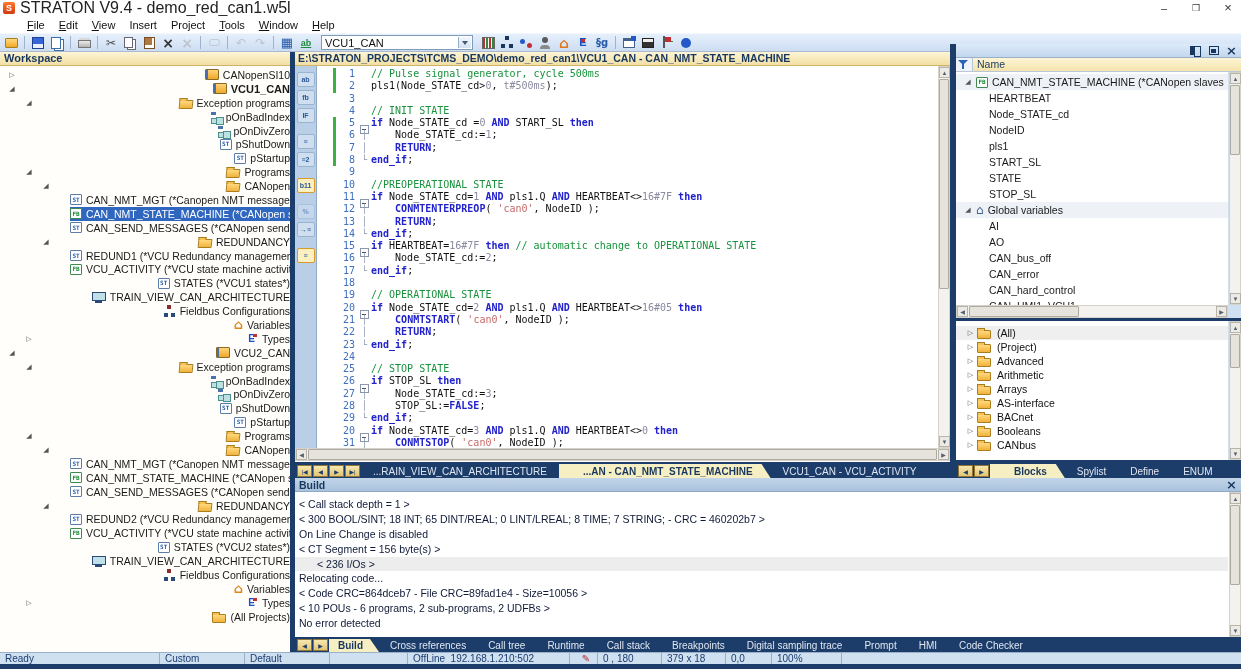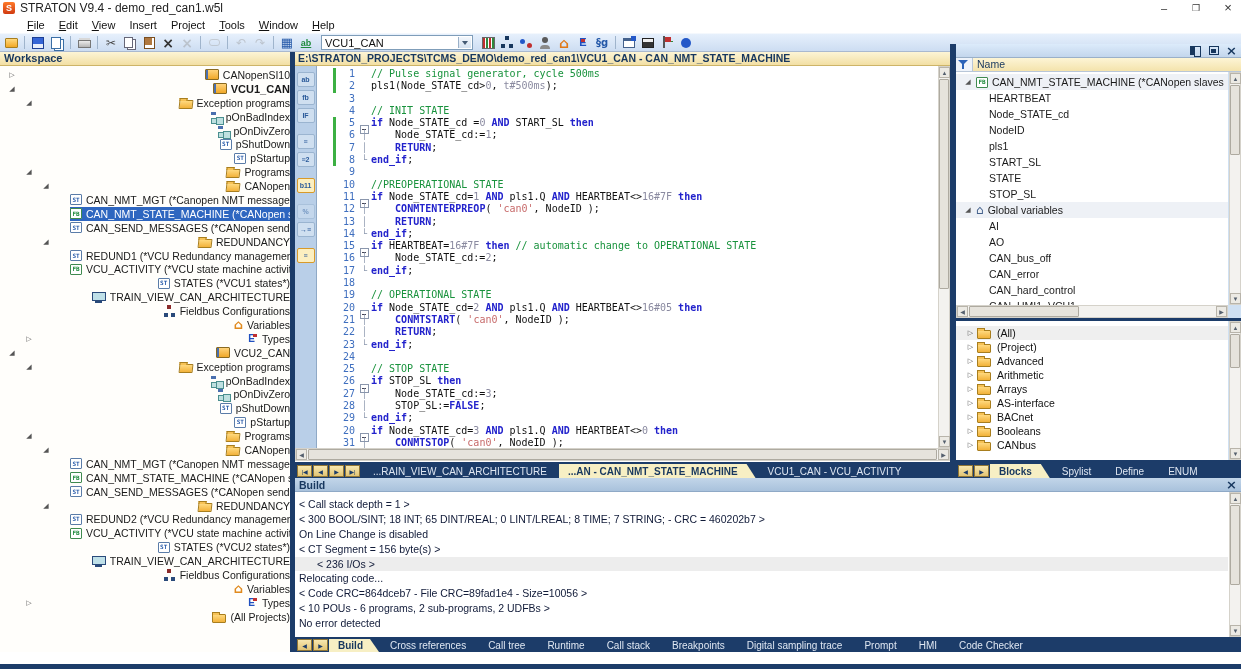--- a/index.html
+++ b/index.html
@@ -3,21 +3,21 @@
 <meta charset="utf-8">
 <style>
   html,body{margin:0;padding:0;background:#9aa8b8;}
   #app{position:relative;width:1241px;height:669px;background:#fff;font-family:"Liberation Sans",sans-serif;overflow:hidden;font-size:11px;color:#111;cursor:default;}
   #app *{box-sizing:border-box;}
   .icon{display:inline-flex;align-items:center;justify-content:center;flex:none;}
 
   
   .titlebar{position:absolute;left:0;top:0;width:100%;height:16px;background:#fff;display:flex;align-items:center;padding-left:3px;}
   .app-logo{width:12px;height:12px;background:linear-gradient(#ff7a2a,#d03a10);color:#fff;font:bold 9px/12px "Liberation Sans",sans-serif;text-align:center;border-radius:2px;margin-right:5px;}
-  .title-text{font-size:12px;color:#222;text-align:center;}
+  .title-text{font-size:16px;color:#222;text-align:center;}
   .winbtns{position:absolute;right:4px;top:0;display:flex;gap:14px;}
   .winbtn{width:18px;height:15px;display:flex;align-items:center;justify-content:center;color:#333;font-size:11px;}
   .min-btn::before{content:"–";}
   .max-btn::before{content:"❒";font-size:9px;}
   .x-btn::before{content:"×";font-size:13px;}
 
   
   .menubar{position:absolute;left:0;top:16px;width:100%;height:17px;background:#fff;display:flex;align-items:center;padding-left:20px;}
   .menubar li{list-style:none;padding:1px 7px;color:#111;}
   .menubar ul{display:flex;margin:0;padding:0;}
@@ -142,21 +142,21 @@
   .ed-vscroll .sa.up{position:absolute;top:0;left:0;}
   .ed-vscroll .sa.dn{position:absolute;bottom:0;left:0;}
   .ed-hscroll{left:0;top:396px;width:655px;}
   .ed-hscroll .sthumb{height:11px;flex:1;margin:0 1px;}
 
   
   .tabbar{position:absolute;background:#1c3c69;display:flex;align-items:flex-end;padding-left:2px;}
   .ed-tabbar{left:0;top:410px;width:655px;height:16px;}
   .navbtn{width:15px;height:12px;margin:0 1px 1px 0;background:linear-gradient(#f7e7b0,#e2c474);border:1px solid #907636;color:#1c3c69;font-size:6px;display:flex;align-items:center;justify-content:center;flex:none;}
   .tab{color:#dfe7f2;font-size:10px;padding:2px 12px 1px;white-space:nowrap;}
-  .tab.active{background:#f7efc4;color:#17375e;font-weight:bold;clip-path:polygon(0 0,calc(100% - 9px) 0,100% 100%,0 100%);padding:2px 18px 1px 9px;}
+  .tab.active{background:#f7efc4;color:#17375e;font-weight:bold;clip-path:polygon(0 0,calc(100% - 9px) 0,100% 100%,0 100%);padding:2px 18px 1px 24px;}
 
   
   .rightpanel{position:absolute;left:956px;top:44px;width:285px;height:434px;background:#cfe0f2;}
   .rp-caption{height:14px;background:linear-gradient(#dcebfb,#c3d6ec);border-bottom:1px solid #9ab0c8;display:flex;align-items:center;justify-content:flex-end;gap:7px;padding-right:4px;}
   .dock-icon{width:12px;height:9px;position:relative;}
   .dock-icon::before{content:"";position:absolute;left:0;top:0;width:4px;height:9px;background:#17375e;}
   .dock-icon::after{content:"";position:absolute;right:1px;top:0;width:5px;height:9px;border:1px solid #17375e;}
   .restore-icon{width:10px;height:9px;border:1px solid #17375e;position:relative;}
   .restore-icon::before{content:"";position:absolute;left:1px;bottom:1px;width:5px;height:4px;background:#17375e;}
   .close-icon::before{content:"×";font:bold 13px/1 "DejaVu Sans",sans-serif;color:#17375e;}
@@ -1081,15 +1081,27 @@
         <span class="tab">Runtime</span>
         <span class="tab">Call stack</span>
         <span class="tab">Breakpoints</span>
         <span class="tab">Digital sampling trace</span>
         <span class="tab">Prompt</span>
         <span class="tab">HMI</span>
         <span class="tab">Code Checker</span>
       </span>
   </div>
 
+  <div class="statusbar">
+    <span class="sseg" style="left:0;width:160px">Ready</span>
+    <span class="sseg" style="left:160px;width:85px">Custom</span>
+    <span class="sseg" style="left:245px;width:85px">Default</span>
+    <span class="sseg" style="left:330px;width:78px"></span>
+    <span class="sseg" style="left:408px;width:162px">OffLine  192.168.1.210:502</span>
+    <span class="sseg" style="left:570px;width:28px;text-align:center"><span class="pen-icon"></span></span>
+    <span class="sseg" style="left:598px;width:64px">0 , 180</span>
+    <span class="sseg" style="left:662px;width:64px">379 x 18</span>
+    <span class="sseg" style="left:726px;width:46px">0,0</span>
+    <span class="sseg" style="left:772px;width:70px">100%</span>
+  </div>
   <div class="bottom-strip"></div>
 
 </div>
 
 </body></html>

